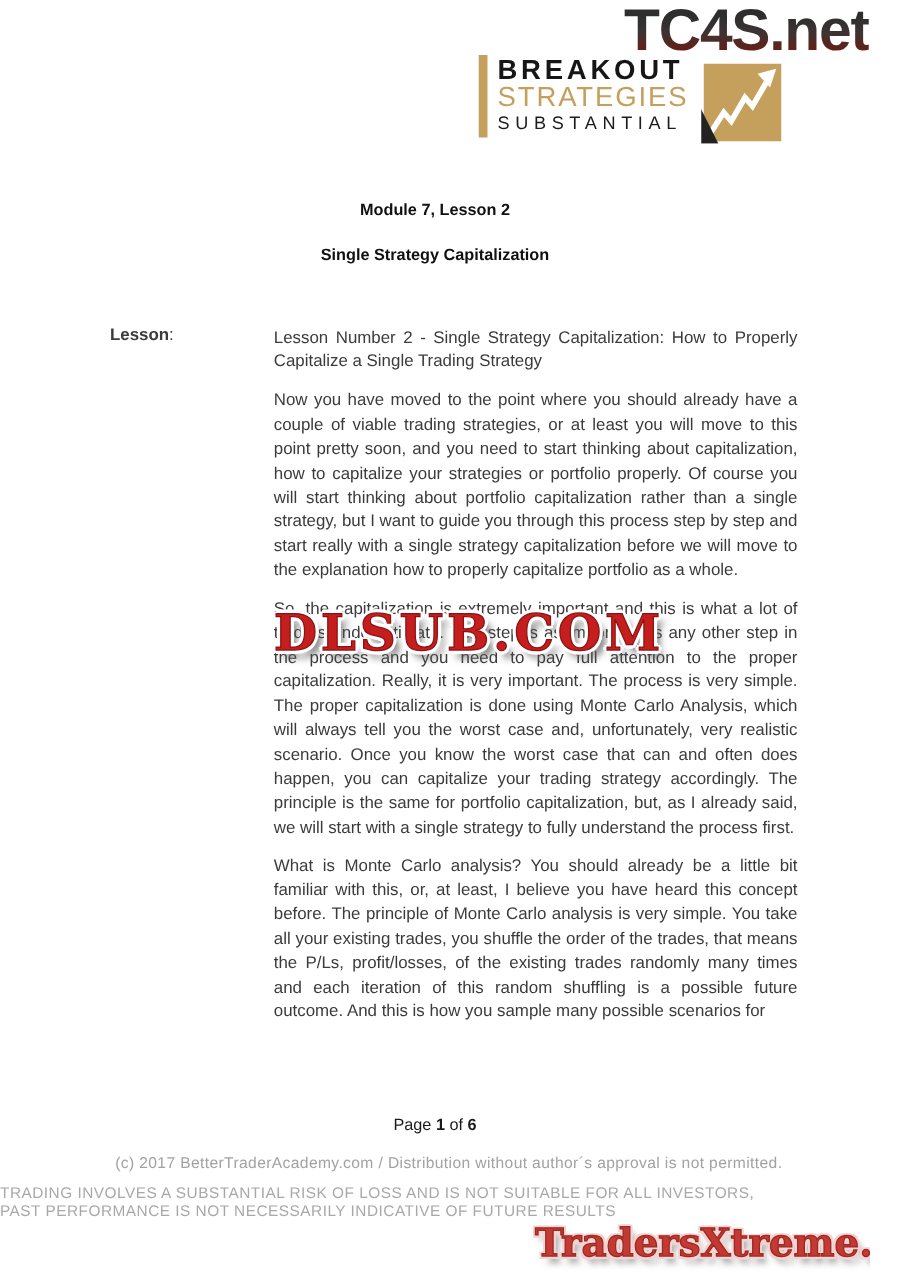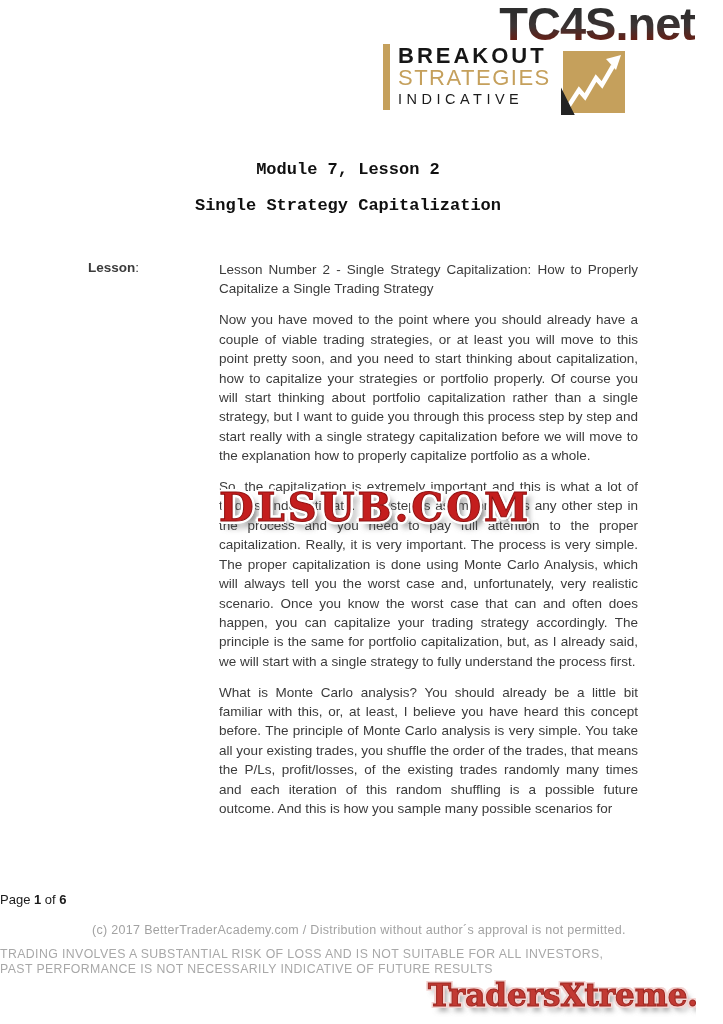--- a/index.html
+++ b/index.html
@@ -102,24 +102,23 @@
       -2px 0 0 #f3d4d2, 2px 0 0 #f3d4d2, 0 -2px 0 #f3d4d2, 0 2px 0 #f3d4d2,
       -2px -2px 0 #f3d4d2, 2px -2px 0 #f3d4d2, -2px 2px 0 #f3d4d2, 2px 2px 0 #f3d4d2,
       4px 5px 5px rgba(120,120,120,0.7);
   }
 
   
   .doc-title-1, .doc-title-2 {
     position: absolute;
     width: 100%;
     text-align: center;
-    font-size: 17px;
+    font-size: 13px;
     font-weight: bold;
     color: #101010;
-    font-family: Liberation Mono, monospace;
   }
   .doc-title-1 { top: 160px; }
   .doc-title-2 { top: 196px; }
 
   
   .speaker-label {
     position: absolute;
     left: 88px;
     top: 260px;
     font-size: 13.5px;
@@ -136,21 +135,21 @@
     color: #3b3b3b;
     text-align: justify;
   }
   .transcript p { margin: 0 0 11.5px 0; }
 
   
   .page-number {
     position: absolute;
     top: 892px;
     width: 100%;
-    text-align: left;
+    text-align: center;
     font-size: 13px;
     color: #1a1a1a;
   }
   .page-number .num { font-weight: bold; }
   .copyright {
     position: absolute;
     top: 923px;
     width: 100%;
     text-align: center;
     font-size: 12.5px;
@@ -173,21 +172,21 @@
 
 <div class="page">
 
   <div class="wm-top">TC4S.net</div>
 
   <div class="logo-group">
     <div class="logo-bar"></div>
     <div class="logo-text">
       <span class="logo-line1">BREAKOUT</span>
       <span class="logo-line2">STRATEGIES</span>
-      <span class="logo-line3">INDICATIVE</span>
+      <span class="logo-line3">SUBSTANTIAL</span>
     </div>
     <div class="logo-square">
       <svg width="62" height="62" viewBox="0 0 62 62">
         <polyline points="5,56 16,39 22,46 33,27 39,34 50,15" fill="none" stroke="#ffffff" stroke-width="4.5" stroke-linejoin="miter"></polyline>
         <polygon points="43,8 58,4 53,19" fill="#ffffff"></polygon>
       </svg>
       <div class="corner-shadow"></div>
     </div>
   </div>
 

